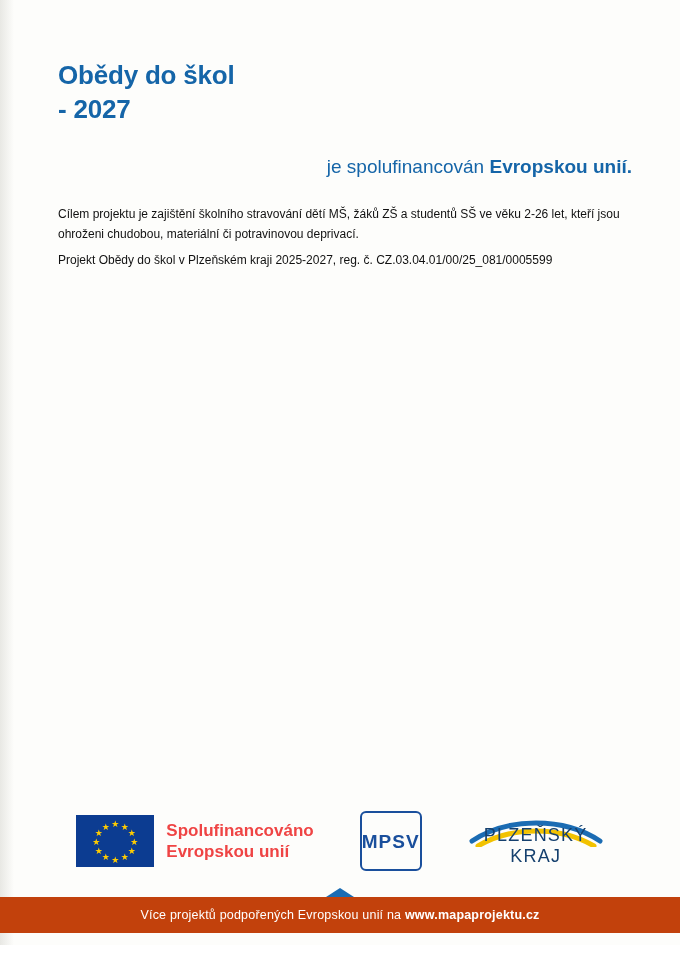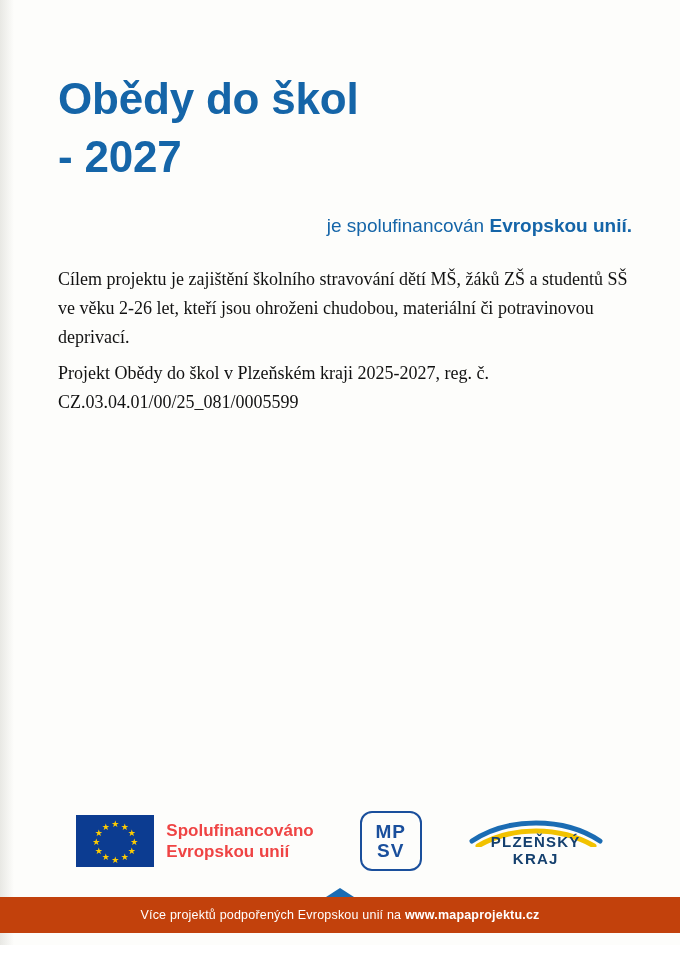--- a/index.html
+++ b/index.html
@@ -28,47 +28,46 @@
   }
   .kicker {
     font-size: 30px;
     letter-spacing: 2px;
     color: #1a6bb0;
     font-weight: 400;
     margin: 0 0 22px 0;
     line-height: 1.1;
   }
   .headline {
-    font-size: 44px;
+    font-size: 26px;
     font-weight: bold;
     color: #1565a8;
     line-height: 1.32;
-    margin: 12px 0 28px 0;
+    margin: 0 0 28px 0;
     letter-spacing: -0.2px;
   }
   .headline .line {
     display: block;
     white-space: pre;
   }
   .subline {
     font-size: 19px;
     color: #1565a8;
     margin: 0 0 26px 0;
     line-height: 1.3;
     text-align: right;
   }
   .subline .strong {
     font-weight: bold;
   }
   .body-text {
-    font-size: 18px;
+    font-size: 12px;
     color: #111111;
     line-height: 1.62;
     margin: 0;
-    font-family: Liberation Serif, serif;
   }
   .body-text p {
     margin: 0;
   }
   .body-text .para-gap {
     margin-top: 7px;
   }
 
   
   .logos {
@@ -106,23 +105,23 @@
   .eu-text {
     color: #ef4444;
     font-size: 17px;
     line-height: 1.25;
     font-weight: 600;
   }
   .mpsv {
     width: 58px;
     height: 56px;
     border: 2px solid #1a4f9c;
-    border-radius: 12px;
-    display: flex;
-    flex-direction: column;
+    border-radius: 6px;
+    display: flex;
+    flex-direction: row;
     align-items: center;
     justify-content: center;
     color: #1a4f9c;
     font-weight: bold;
     font-size: 19px;
     line-height: 1.0;
     letter-spacing: 1px;
   }
   .pk-logo {
     width: 136px;
@@ -135,24 +134,24 @@
     left: 0;
     width: 136px;
     height: 32px;
   }
   .pk-text {
     position: absolute;
     bottom: 2px;
     left: 0;
     width: 136px;
     text-align: center;
-    font-size: 15px;
+    font-size: 18px;
     letter-spacing: 1.2px;
     color: #15406e;
-    font-weight: 700;
+    font-weight: 400;
   }
 
   
   .bottom-bar {
     position: absolute;
     left: 0;
     right: 0;
     bottom: 28px;
     height: 36px;
     background: #c2410c;

